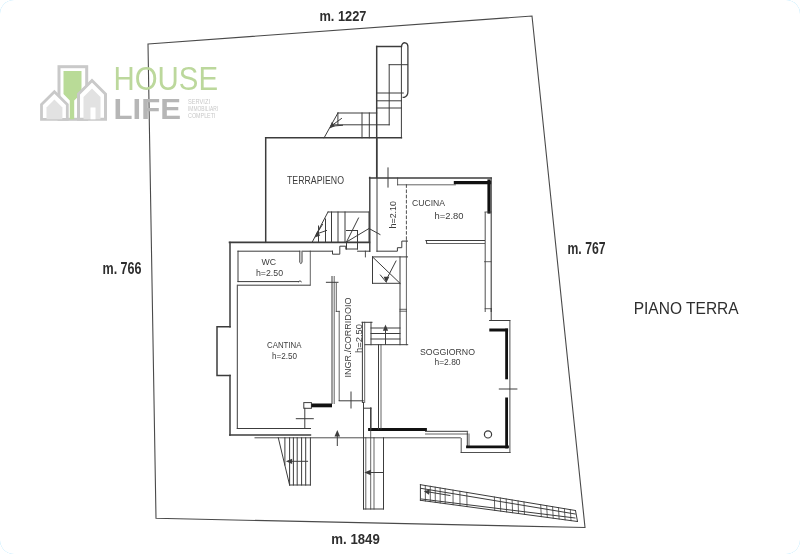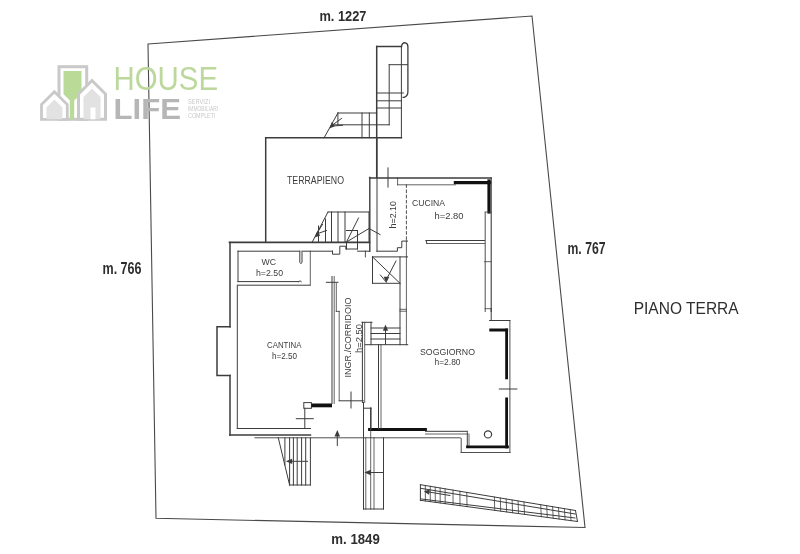--- a/index.html
+++ b/index.html
@@ -1,17 +1,17 @@
 <!DOCTYPE html>
 <html><head>
 <meta charset="utf-8">
 <style>
   html,body{margin:0;padding:0;background:#ffffff;}
   #page{position:relative;width:800px;height:554px;background:#7dd3fc;overflow:hidden;
-        font-family:"Liberation Sans", sans-serif;}
+        font-family:"Liberation Sans", sans-serif;border-radius:14px;}
   svg{position:absolute;left:0;top:0;}
   text{font-family:"Liberation Sans", sans-serif;}
 </style>
 </head>
 <body>
 <div id="page">
 <svg width="800" height="554" viewBox="0 0 800 554">
 
   <rect x="0" y="0" width="800" height="554" fill="#ffffff"></rect>
 

